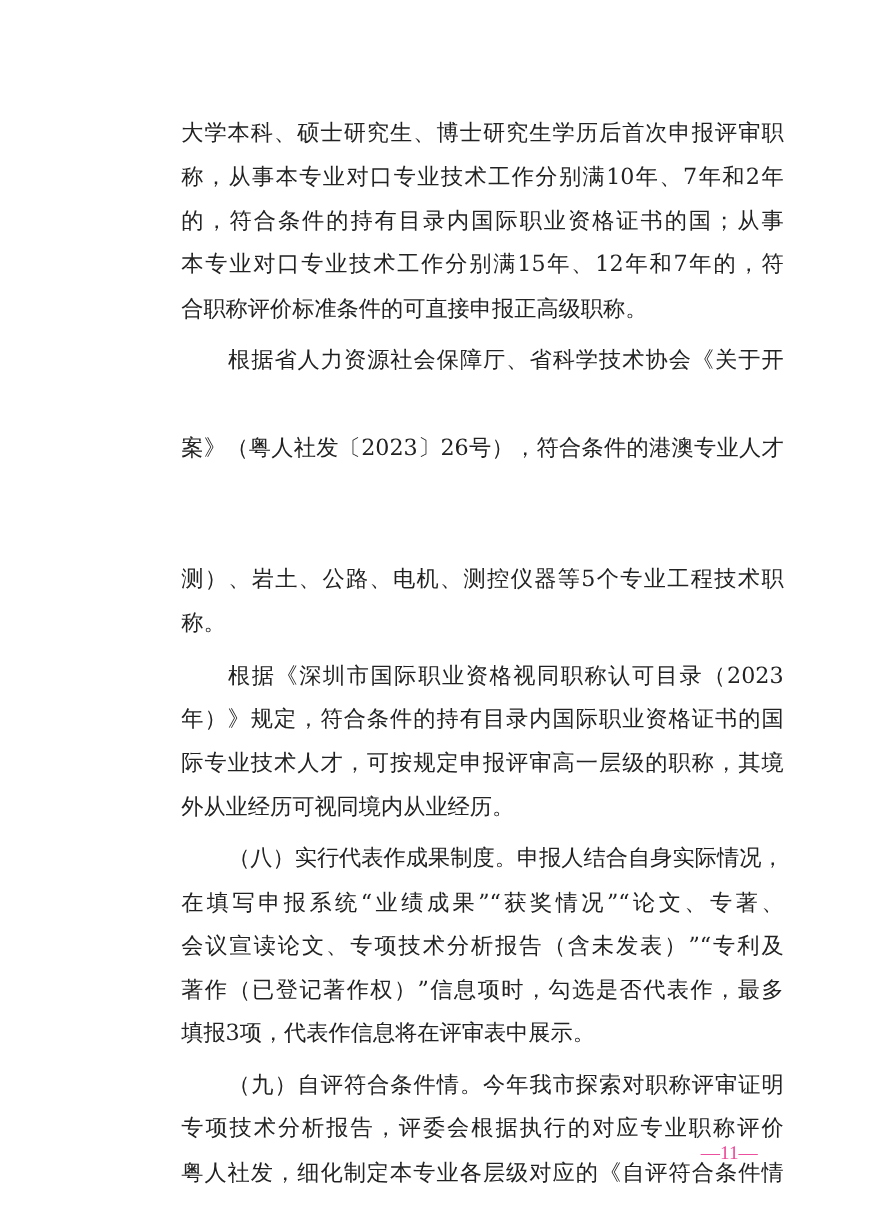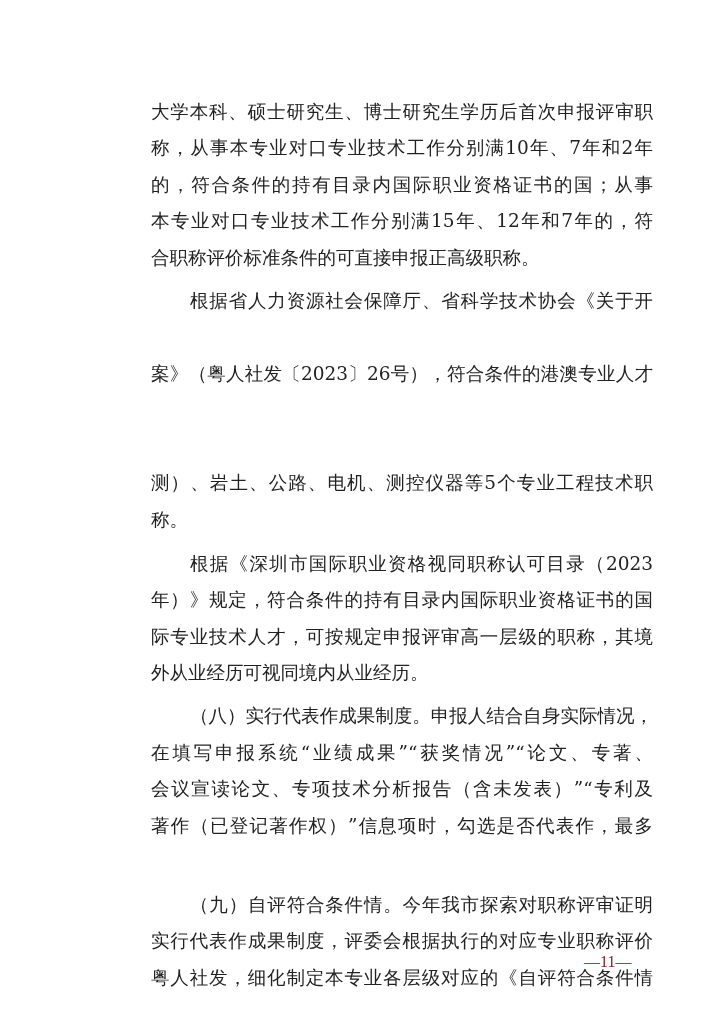--- a/index.html
+++ b/index.html
@@ -5,21 +5,21 @@
     html, body { margin: 0; padding: 0; background: #ffffff; }
     body { width: 724px; height: 1024px; position: relative; overflow: hidden;
            font-family: "DejaVu Serif", "Liberation Serif", serif; color: #222222; }
     .page { position: absolute; left: 10px; top: 0; width: 652px; height: 1024px; margin-left: 34px; }
     .line { position: absolute; left: 107px; width: 502px; height: 24px;
             font-size: 18.5px; line-height: 24px; white-space: nowrap;
             text-align: justify; text-align-last: justify; }
     .line.last { text-align-last: left; }
     .line.indent { left: 146px; width: 463px; }
     .footer { position: absolute; left: 540px; top: 953px; font-size: 16px;
-              font-family: "Liberation Serif", serif; color: #7f1d1d; letter-spacing: 0; }
+              font-family: "Liberation Serif", serif; color: #ec4899; letter-spacing: 0; }
   </style>
 </head>
 <body>
 
 <div class="page">
 
   <div class="line" style="top:100px">大学本科、硕士研究生、博士研究生学历后首次申报评审职</div>
   <div class="line" style="top:136px">称，从事本专业对口专业技术工作分别满10年、7年和2年</div>
   <div class="line" style="top:173px">的，符合条件的持有目录内国际职业资格证书的国；从事</div>
   <div class="line" style="top:209px">本专业对口专业技术工作分别满15年、12年和7年的，符</div>
@@ -32,19 +32,20 @@
 
   <div class="line indent" style="top:552px">根据《深圳市国际职业资格视同职称认可目录（2023</div>
   <div class="line" style="top:588px">年）》规定，符合条件的持有目录内国际职业资格证书的国</div>
   <div class="line" style="top:625px">际专业技术人才，可按规定申报评审高一层级的职称，其境</div>
   <div class="line last" style="top:661px">外从业经历可视同境内从业经历。</div>
 
   <div class="line indent" style="top:704px">（八）实行代表作成果制度。申报人结合自身实际情况，</div>
   <div class="line" style="top:741px">在填写申报系统“业绩成果”“获奖情况”“论文、专著、</div>
   <div class="line" style="top:777px">会议宣读论文、专项技术分析报告（含未发表）”“专利及</div>
   <div class="line" style="top:814px">著作（已登记著作权）”信息项时，勾选是否代表作，最多</div>
+  <div class="line last" style="top:850px">填报3项，代表作信息将在评审表中展示。</div>
 
   <div class="line indent" style="top:893px">（九）自评符合条件情。今年我市探索对职称评审证明</div>
-  <div class="line" style="top:929px">实行代表作成果制度，评委会根据执行的对应专业职称评价</div>
+  <div class="line" style="top:929px">专项技术分析报告，评委会根据执行的对应专业职称评价</div>
   <div class="line" style="top:966px">粤人社发，细化制定本专业各层级对应的《自评符合条件情</div>
 
   <div class="footer">—11—</div>
 </div>
 
 </body></html>

